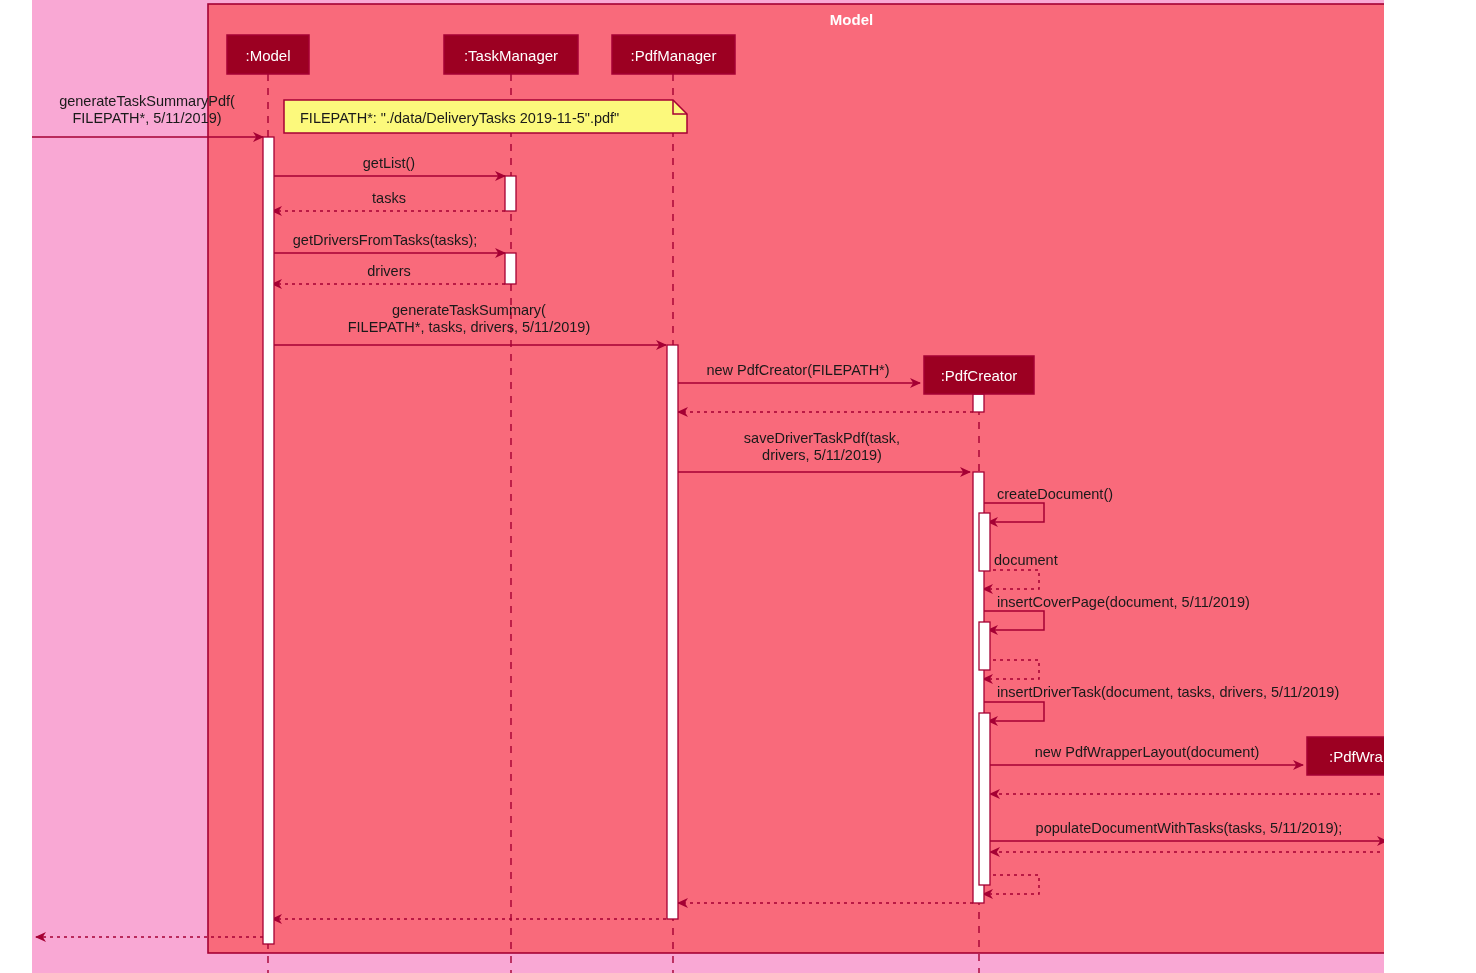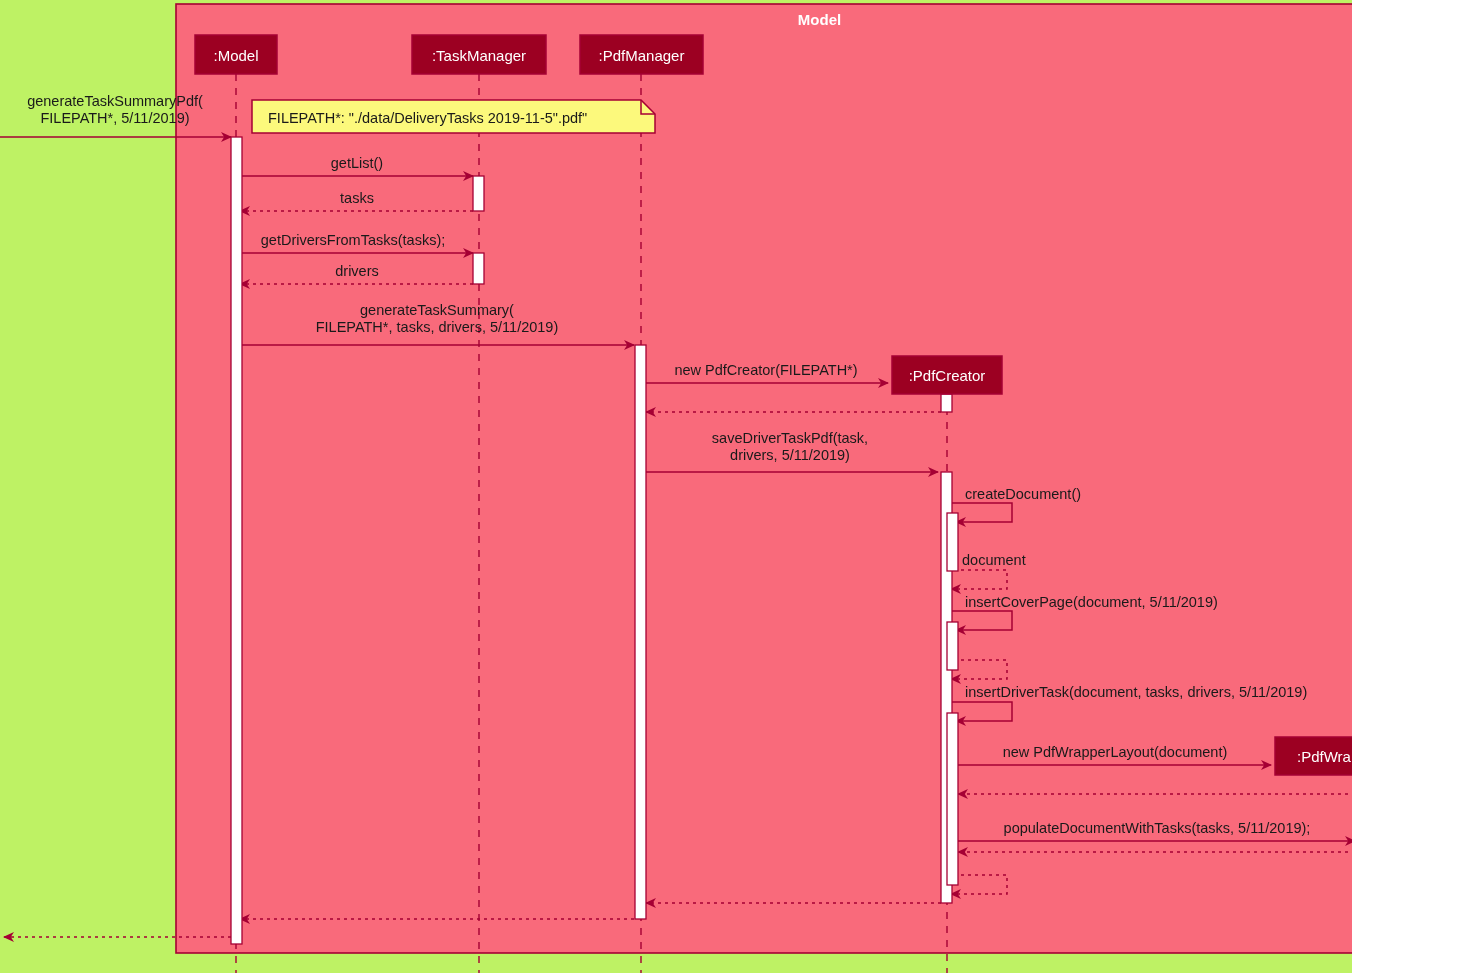--- a/index.html
+++ b/index.html
@@ -1,17 +1,17 @@
 <!DOCTYPE html>
 <html><head>
 <meta charset="utf-8">
 <style>
   html,body{margin:0;padding:0;background:#ffffff;}
   body{font-family:"Liberation Sans",sans-serif;}
-  #canvas{position:relative;width:1352px;height:973px;overflow:hidden;background:#bef264;}
+  #canvas{position:relative;width:1352px;height:973px;overflow:hidden;background:#f9a8d4;margin-left:32px;}
   svg#diagram{position:absolute;left:0;top:0;width:1476px;height:973px;}
   .lbl{font-family:"Liberation Sans",sans-serif;font-size:14.5px;fill:#1a1a1a;}
   .boxtext{font-family:"Liberation Sans",sans-serif;font-size:15px;fill:#ffffff;text-anchor:middle;}
   .frametitle{font-family:"Liberation Sans",sans-serif;font-size:15px;font-weight:bold;fill:#ffffff;text-anchor:middle;}
   .notetext{font-family:"Liberation Sans",sans-serif;font-size:14.5px;fill:#1a1a1a;text-anchor:start;}
 </style>
 </head>
 <body>
 
 <div id="canvas">

